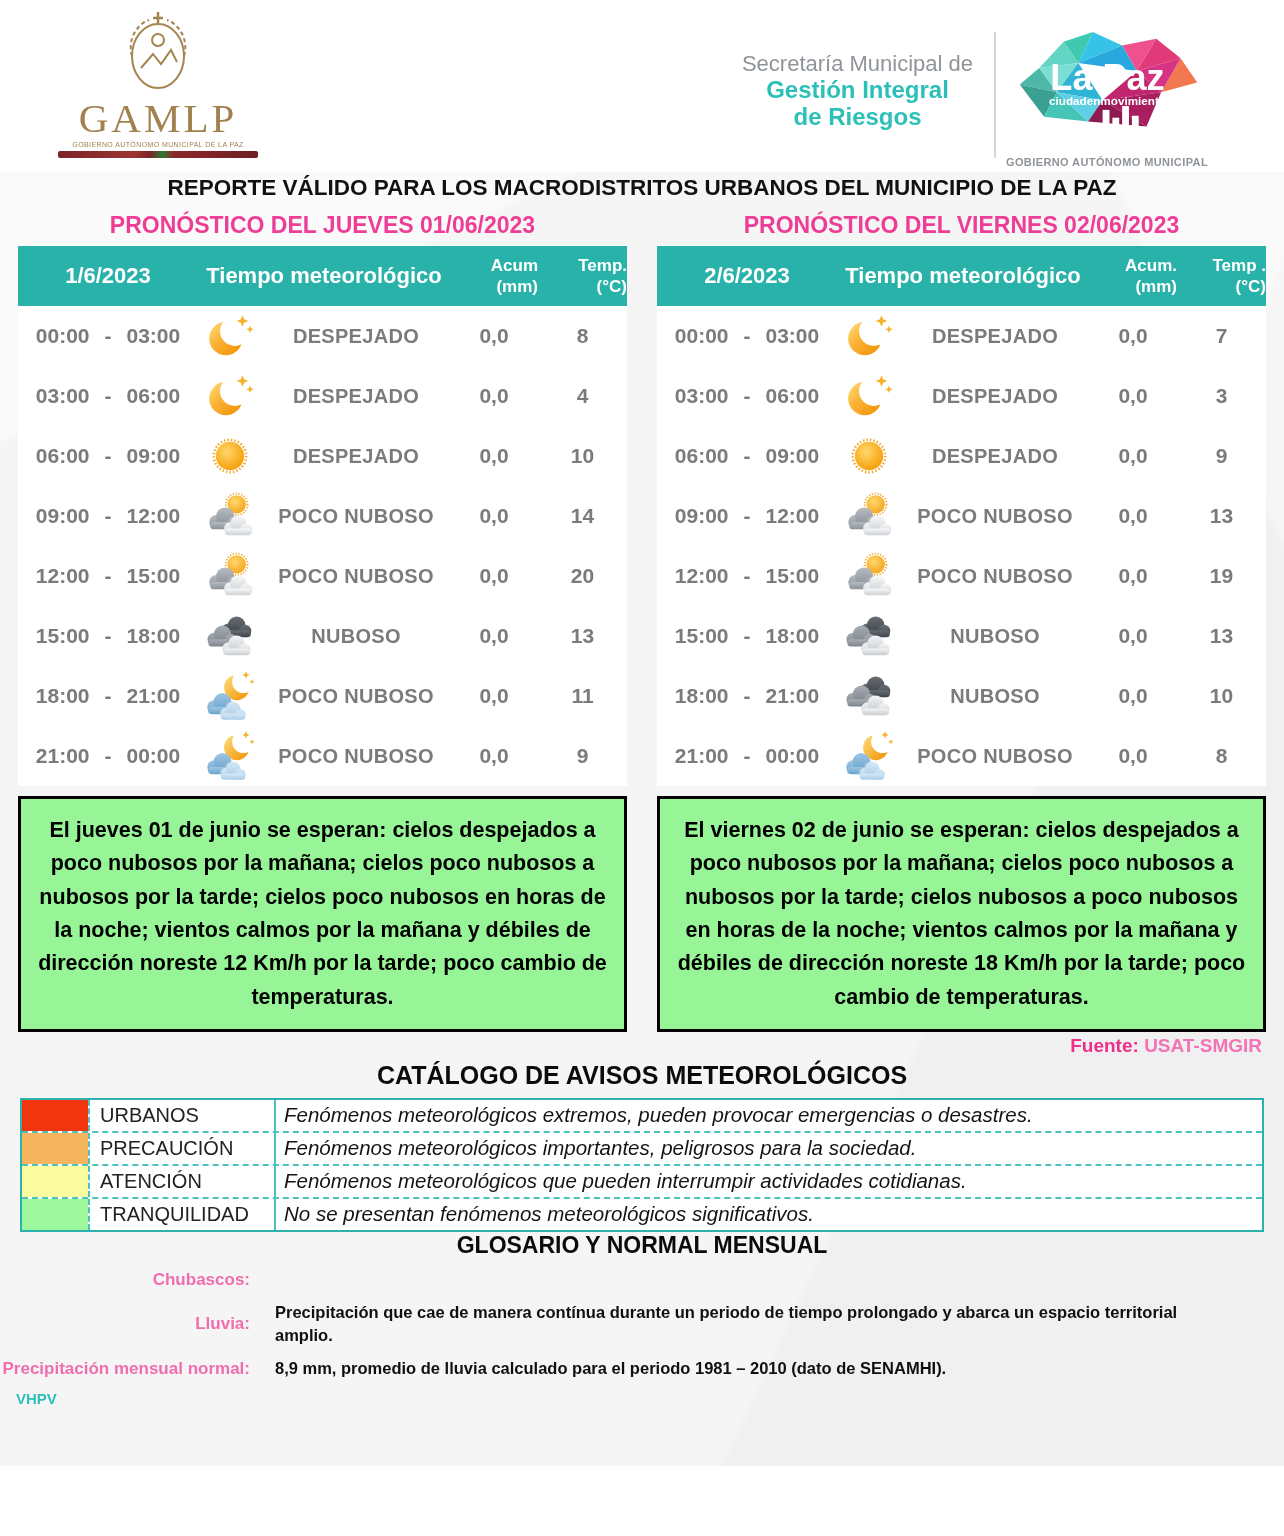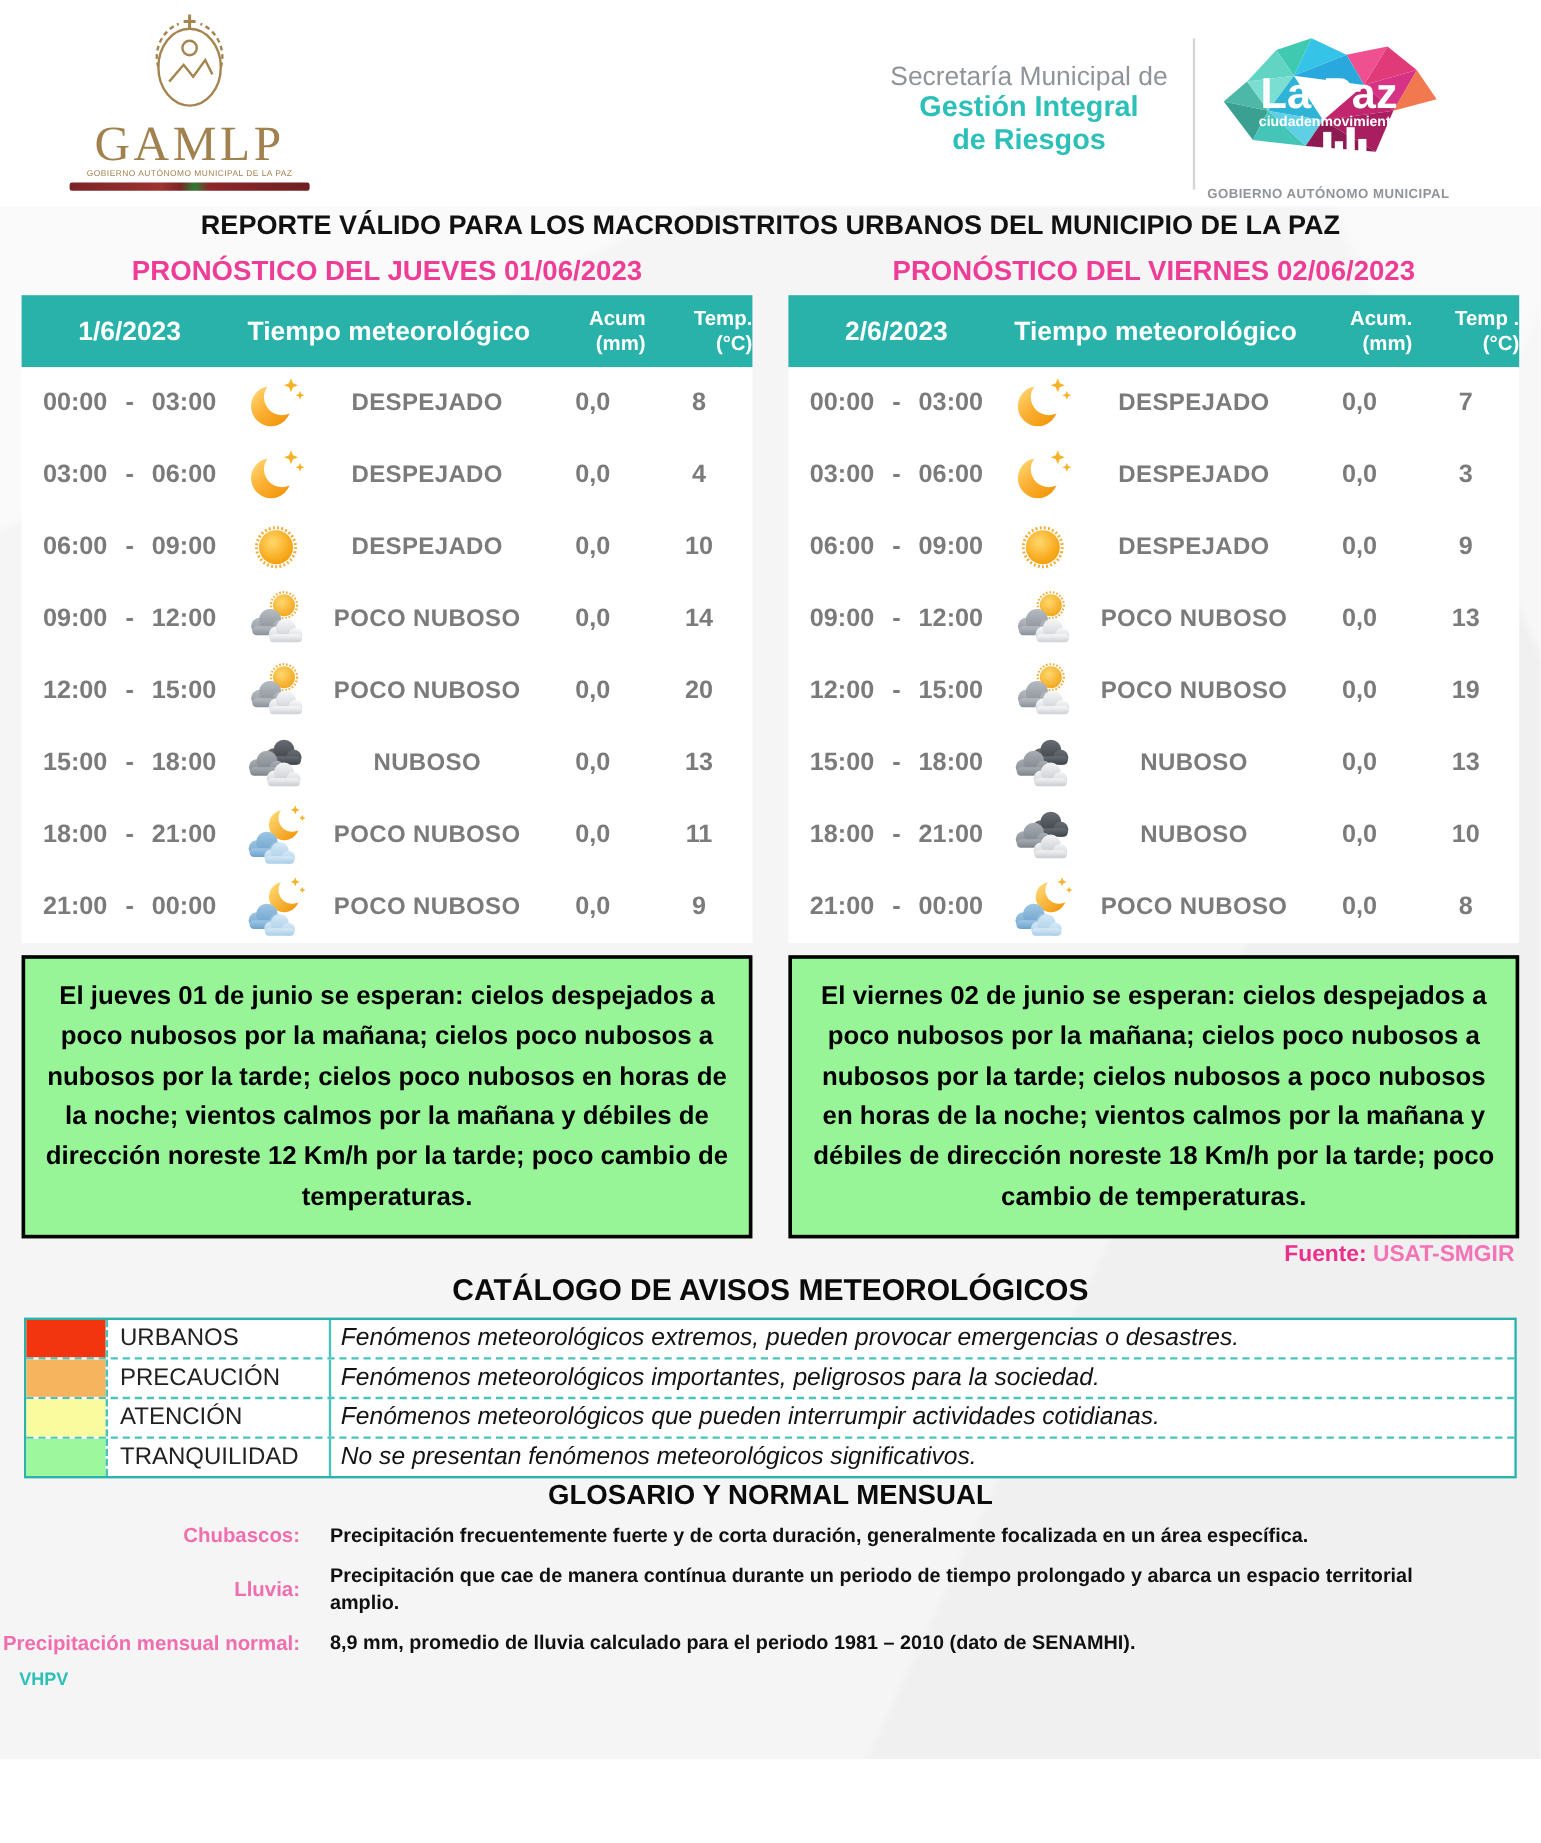--- a/index.html
+++ b/index.html
@@ -795,21 +795,20 @@
     <div class="cat-swatch" style="background:#9df79d"></div>
     <div class="cat-level">TRANQUILIDAD</div>
     <div class="cat-desc">No se presentan fenómenos meteorológicos significativos.</div>
         </div>
       </div>
 
     <div class="glossary-title">GLOSARIO Y NORMAL MENSUAL</div>
     <div class="gloss-rows" id="glossRows">
         <div class="gloss-row">
     <div class="gloss-term">Chubascos:</div>
-    <div class="gloss-def">Precipitación frecuentemente fuerte y de corta duración, generalmente focalizada en un área específica.</div>
         </div>
         <div class="gloss-row">
     <div class="gloss-term">Lluvia:</div>
     <div class="gloss-def">Precipitación que cae de manera contínua durante un periodo de tiempo prolongado y abarca un espacio territorial amplio.</div>
         </div>
         <div class="gloss-row">
     <div class="gloss-term">Precipitación mensual normal:</div>
     <div class="gloss-def">8,9 mm, promedio de lluvia calculado para el periodo 1981 – 2010 (dato de SENAMHI).</div>
         </div>
       </div>

